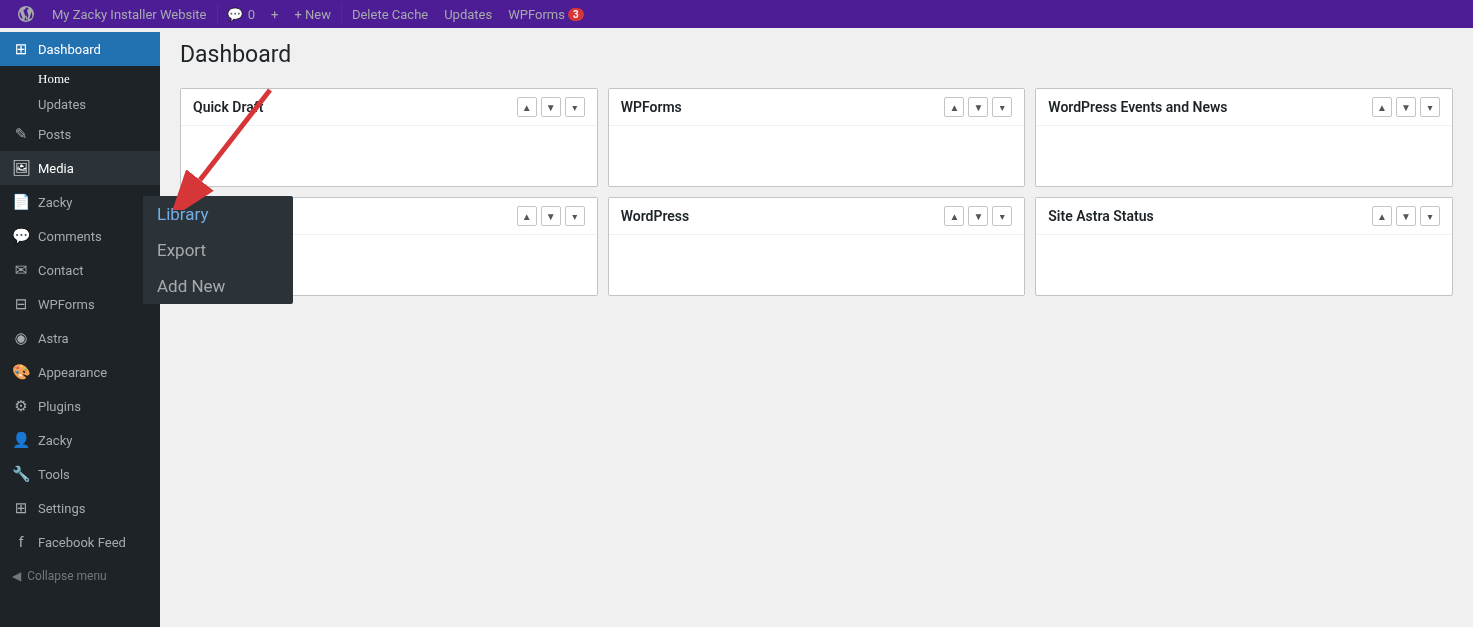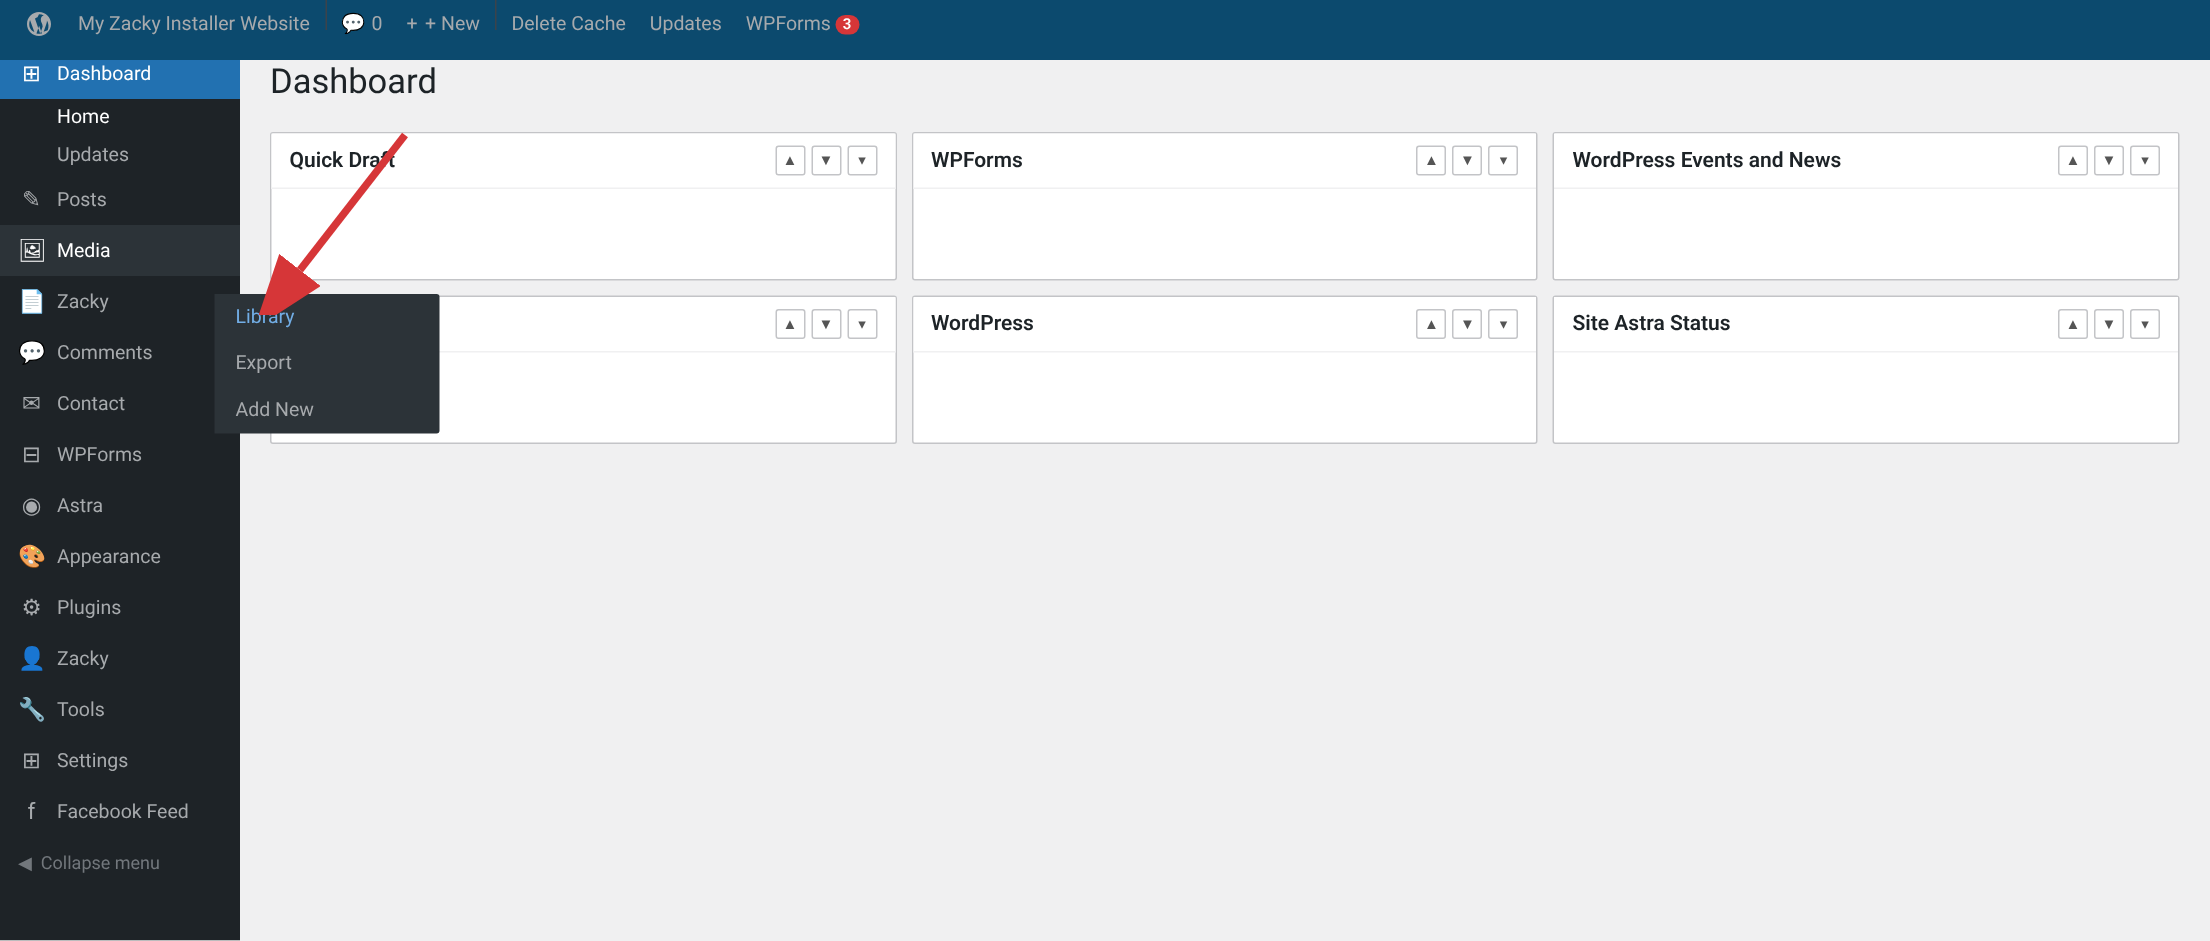--- a/index.html
+++ b/index.html
@@ -1,23 +1,24 @@
 <!DOCTYPE html>
 <html><head>
   <meta charset="utf-8">
   <style>
     * { margin: 0; padding: 0; box-sizing: border-box; }
     body { font-family: -apple-system, BlinkMacSystemFont, "Segoe UI", Roboto, sans-serif; font-size: 13px; background: #f0f0f1; }
 
     
     #wpadminbar {
-      background: #0c4a6e;
-      color: #a7aaad;
-      height: 40px;
-      display: flex;
+      background: #4c1d95;
+      color: #a7aaad;
+      height: 28px;
+      display: flex;
+      align-items: center;
       padding: 0 8px;
       gap: 0;
       position: fixed;
       top: 0; left: 0; right: 0;
       z-index: 9999;
     }
     .adminbar-item {
       display: flex;
       align-items: center;
       padding: 0 8px;
@@ -69,21 +70,21 @@
       white-space: nowrap;
     }
     .menu-item.active { background: #2271b1; color: #fff; }
     .menu-item .menu-icon { font-size: 15px; width: 18px; text-align: center; flex-shrink: 0; }
     .menu-subitem {
       padding: 5px 12px 5px 38px;
       color: #a7aaad;
       cursor: pointer;
       font-size: 13px;
     }
-    .menu-subitem.active { color: #fff; }
+    .menu-subitem.active { color: #fff; font-family: Liberation Serif, serif; }
     .collapse-menu {
       padding: 10px 12px;
       color: #72777c;
       cursor: pointer;
       font-size: 12px;
       display: flex;
       align-items: center;
       gap: 6px;
     }
 
@@ -156,21 +157,21 @@
       top: 196px;
       background: #2c3338;
       min-width: 150px;
       z-index: 1000;
       border-radius: 0 2px 2px 0;
     }
     .media-dropdown-item {
       padding: 8px 14px;
       color: #a7aaad;
       cursor: pointer;
-      font-size: 13px;
+      font-size: 17px;
     }
     .media-dropdown-item.active { color: #72aee6; }
 
     
     .red-arrow {
       position: absolute;
       top: 80px;
       left: 170px;
       z-index: 2000;
       pointer-events: none;
@@ -196,21 +197,21 @@
   <div class="adminbar-item">
     <span>My Zacky Installer Website</span>
   </div>
   <div class="adminbar-sep"></div>
   <div class="adminbar-item">
     <span style="margin-right:4px">💬</span>
     <span>0</span>
   </div>
   <div class="adminbar-item adminbar-new-btn">
     <span>+</span>
-    <span style="margin-left:1px">+ New</span>
+    <span style="margin-left:12px">+ New</span>
   </div>
   <div class="adminbar-sep"></div>
   <div class="adminbar-item">
     <span>Delete Cache</span>
   </div>
   <div class="adminbar-item">
     <span>Updates</span>
   </div>
   <div class="adminbar-item">
     <span>WPForms</span>

